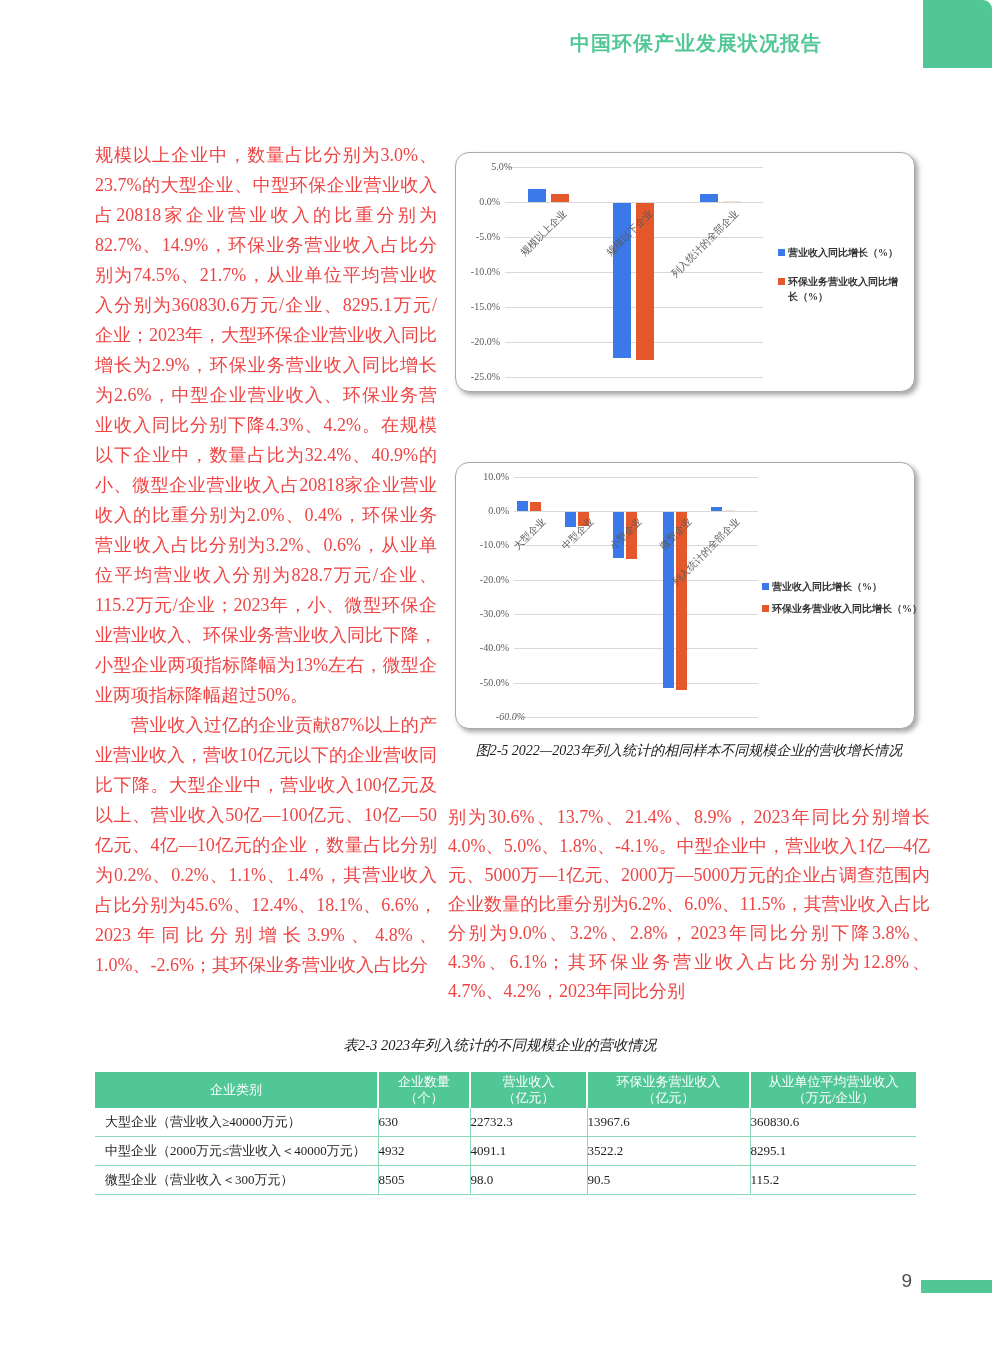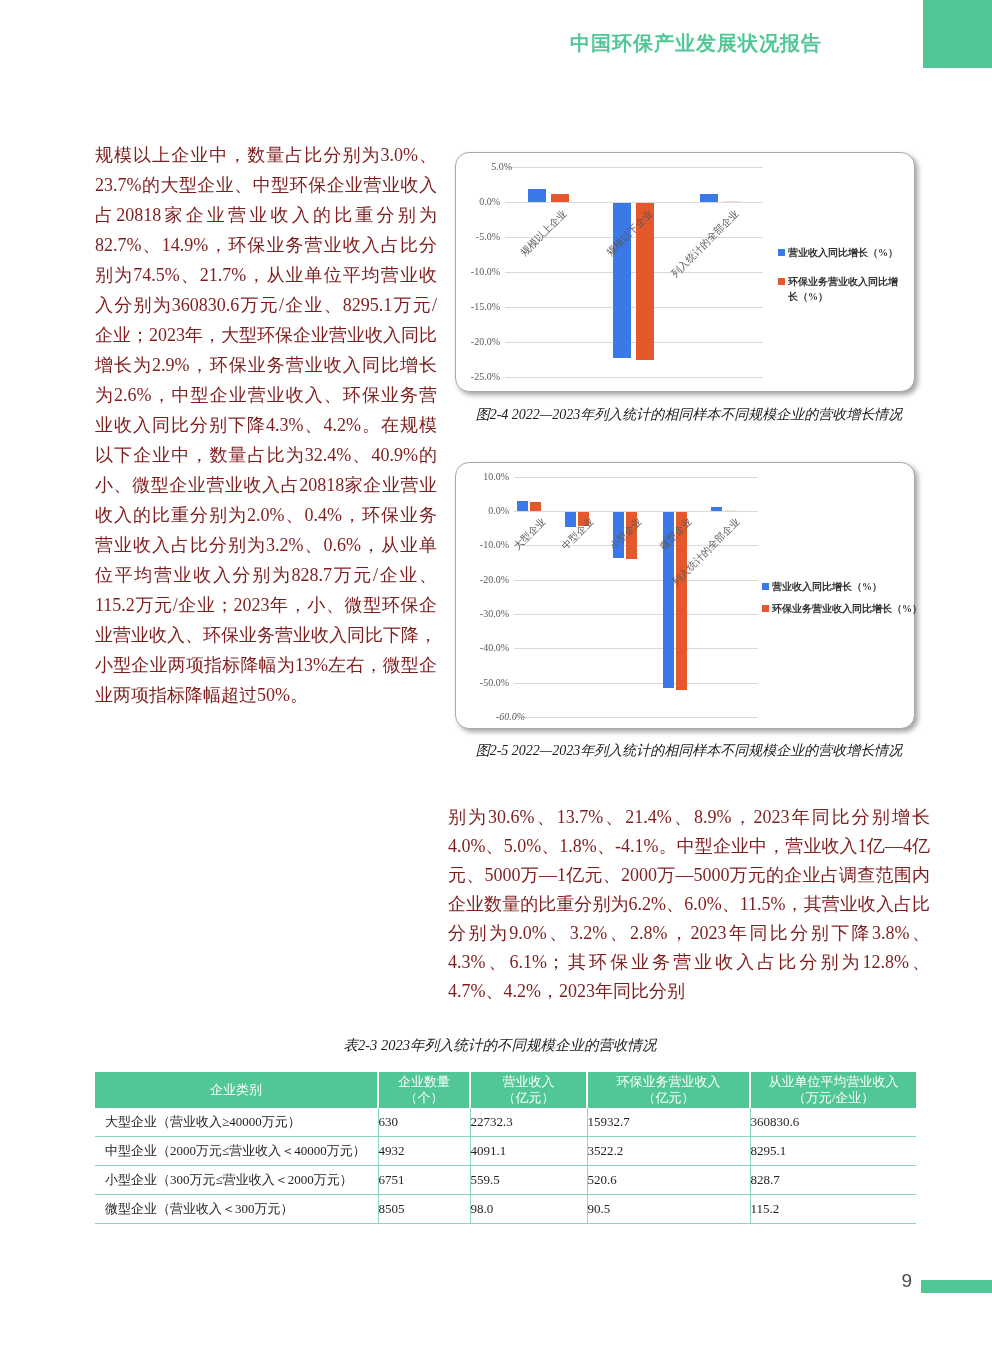--- a/index.html
+++ b/index.html
@@ -1,34 +1,34 @@
 <!DOCTYPE html>
 <html><head>
 <meta charset="utf-8">
 <style>
   html,body{margin:0;padding:0;}
   .page{position:relative;width:992px;height:1346px;background:#ffffff;overflow:hidden;
-        font-family:"Liberation Serif","DejaVu Serif",serif;color:#3a3a3a;}
+        font-family:"Liberation Serif","DejaVu Serif",serif;color:#3a3a3a;border-radius:9px;}
 
   
   .hdr-title{position:absolute;top:30px;left:0;width:822px;text-align:right;
              font-family:"Liberation Sans","DejaVu Sans",sans-serif;
              font-size:20px;font-weight:600;letter-spacing:1px;color:#52C796;}
   .hdr-block{position:absolute;top:0;height:68px;background:#52C796;}
   .hdr-block.b1{left:832px;width:88px;}
   .hdr-block.b2{left:923px;width:69px;}
   .hdr-year{position:absolute;top:32px;left:0;width:88px;text-align:center;
             font-family:"Liberation Sans","DejaVu Sans",sans-serif;
             font-size:25px;font-weight:500;color:#ffffff;line-height:28px;}
 
   
   .colL{position:absolute;left:95px;top:140px;width:342px;}
   .colR-text{position:absolute;left:448px;top:803px;width:482px;}
   .para{font-size:18px;line-height:30px;text-align:justify;text-justify:inter-character;
-        margin:0;color:#7f1d1d;}
+        margin:0;color:#ef4444;}
   .para.indent{text-indent:2em;}
   .colR-text .para{line-height:29px;}
 
   
   .chart-card{position:absolute;left:455px;width:458px;background:#fff;
               border:1.5px solid #a9a9a9;border-radius:14px;
               box-shadow:3px 3px 5px rgba(0,0,0,0.35);}
   #chart1{top:152px;height:238px;}
   #chart2{top:462px;height:265px;}
   .gridline{position:absolute;height:1px;background:#d9d9d9;}
@@ -70,20 +70,21 @@
 </head>
 <body>
 
 <div class="page">
 
   <div class="hdr-title">中国环保产业发展状况报告</div>
   <div class="hdr-block b2"></div>
 
   <div class="colL">
     <p class="para">规模以上企业中，数量占比分别为3.0%、23.7%的大型企业、中型环保企业营业收入占20818家企业营业收入的比重分别为82.7%、14.9%，环保业务营业收入占比分别为74.5%、21.7%，从业单位平均营业收入分别为360830.6万元/企业、8295.1万元/企业；2023年，大型环保企业营业收入同比增长为2.9%，环保业务营业收入同比增长为2.6%，中型企业营业收入、环保业务营业收入同比分别下降4.3%、4.2%。在规模以下企业中，数量占比为32.4%、40.9%的小、微型企业营业收入占20818家企业营业收入的比重分别为2.0%、0.4%，环保业务营业收入占比分别为3.2%、0.6%，从业单位平均营业收入分别为828.7万元/企业、115.2万元/企业；2023年，小、微型环保企业营业收入、环保业务营业收入同比下降，小型企业两项指标降幅为13%左右，微型企业两项指标降幅超过50%。</p>
+    <p class="para indent">营业收入过亿的企业贡献87%以上的产业营业收入，营收10亿元以下的企业营收同比下降。大型企业中，营业收入100亿元及以上、营业收入50亿—100亿元、10亿—50亿元、4亿—10亿元的企业，数量占比分别为0.2%、0.2%、1.1%、1.4%，其营业收入占比分别为45.6%、12.4%、18.1%、6.6%，2023年同比分别增长3.9%、4.8%、1.0%、-2.6%；其环保业务营业收入占比分</p>
   </div>
 
   <div class="chart-card" id="chart1">
       <div class="gridline" style="left: 49px; top: 14px; width: 258px;"></div>
       <div class="tick" style="left: 12px; top: 8px; width: 44px;">5.0%</div>
       <div class="gridline" style="left: 49px; top: 49px; width: 258px;"></div>
       <div class="tick" style="left: 0px; top: 43px; width: 44px;">0.0%</div>
       <div class="gridline" style="left: 49px; top: 84px; width: 258px;"></div>
       <div class="tick" style="left: 0px; top: 78px; width: 44px;">-5.0%</div>
       <div class="gridline" style="left: 49px; top: 119px; width: 258px;"></div>
@@ -107,21 +108,20 @@
         <div class="lg-entry" style="margin-bottom: 14px;">
           <div class="lg-marker" style="background: rgb(59, 120, 232);"></div>
           <span>营业收入同比增长（%）</span>
         </div>
         <div class="lg-entry" style="margin-bottom: 14px;">
           <div class="lg-marker" style="background: rgb(228, 88, 43);"></div>
           <span>环保业务营业收入同比增长（%）</span>
         </div>
       </div>
     </div>
-  <div class="caption" id="caption1">图2-4 2022—2023年列入统计的相同样本不同规模企业的营收增长情况</div>
 
   <div class="chart-card" id="chart2">
       <div class="gridline" style="left: 58px; top: 13.7px; width: 244px;"></div>
       <div class="tick" style="left: 0px; top: 7.7px; width: 53px;">10.0%</div>
       <div class="gridline" style="left: 58px; top: 48px; width: 244px;"></div>
       <div class="tick" style="left: 0px; top: 42px; width: 53px;">0.0%</div>
       <div class="gridline" style="left: 58px; top: 82.3px; width: 244px;"></div>
       <div class="tick" style="left: 0px; top: 76.3px; width: 53px;">-10.0%</div>
       <div class="gridline" style="left: 58px; top: 116.6px; width: 244px;"></div>
       <div class="tick" style="left: 0px; top: 110.6px; width: 53px;">-20.0%</div>
@@ -195,38 +195,31 @@
             <div>从业单位平均营业收入</div>
             <div>（万元/企业）</div>
           </th>
         </tr>
       </thead>
     <tbody>
         <tr>
           <td class="cat-cell">大型企业（营业收入≥40000万元）</td>
           <td>630</td>
           <td>22732.3</td>
-          <td>15932.7</td>
+          <td>13967.6</td>
           <td>360830.6</td>
         </tr>
         <tr>
           <td class="cat-cell">中型企业（2000万元≤营业收入＜40000万元）</td>
           <td>4932</td>
           <td>4091.1</td>
           <td>3522.2</td>
           <td>8295.1</td>
         </tr>
         <tr>
-          <td class="cat-cell">小型企业（300万元≤营业收入＜2000万元）</td>
-          <td>6751</td>
-          <td>559.5</td>
-          <td>520.6</td>
-          <td>828.7</td>
-        </tr>
-        <tr>
           <td class="cat-cell">微型企业（营业收入＜300万元）</td>
           <td>8505</td>
           <td>98.0</td>
           <td>90.5</td>
           <td>115.2</td>
         </tr>
       </tbody>
   </table>
 
   <div class="pagenum">9</div>

